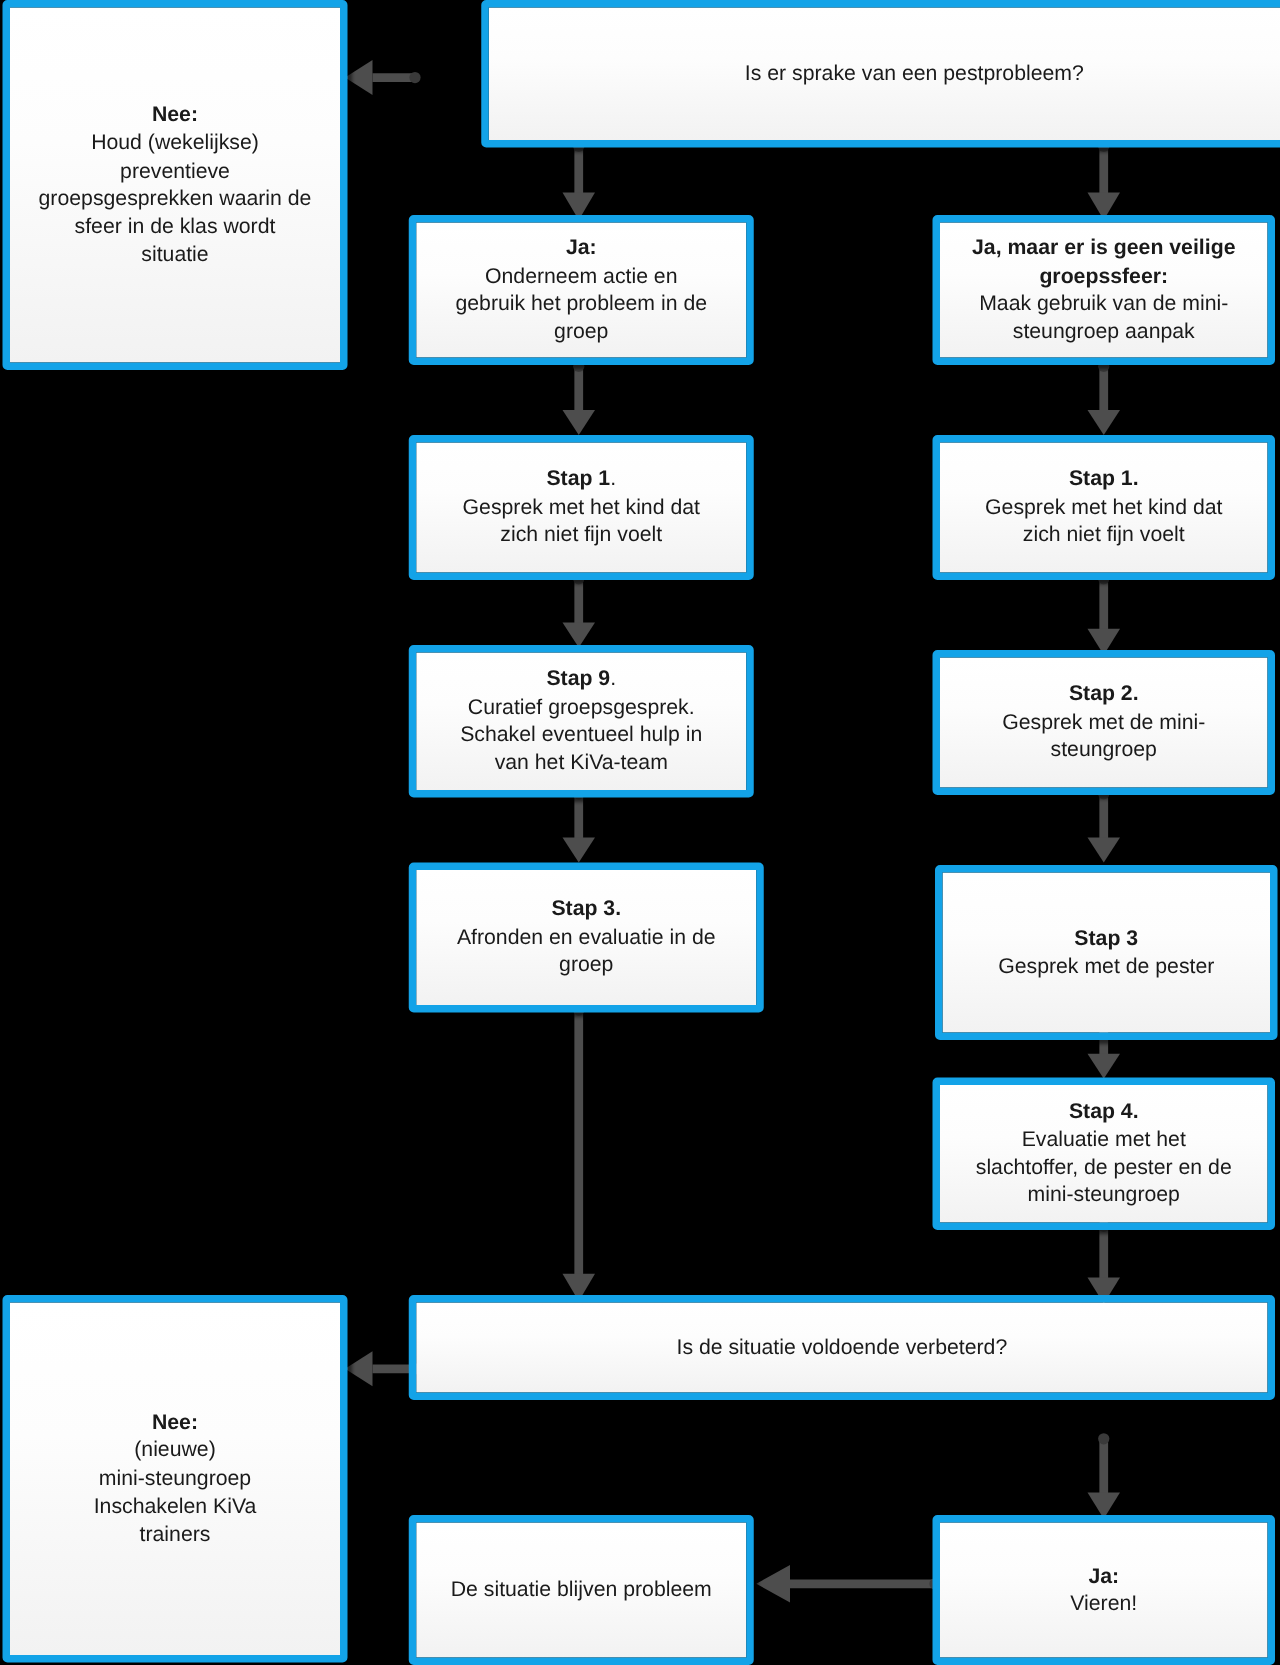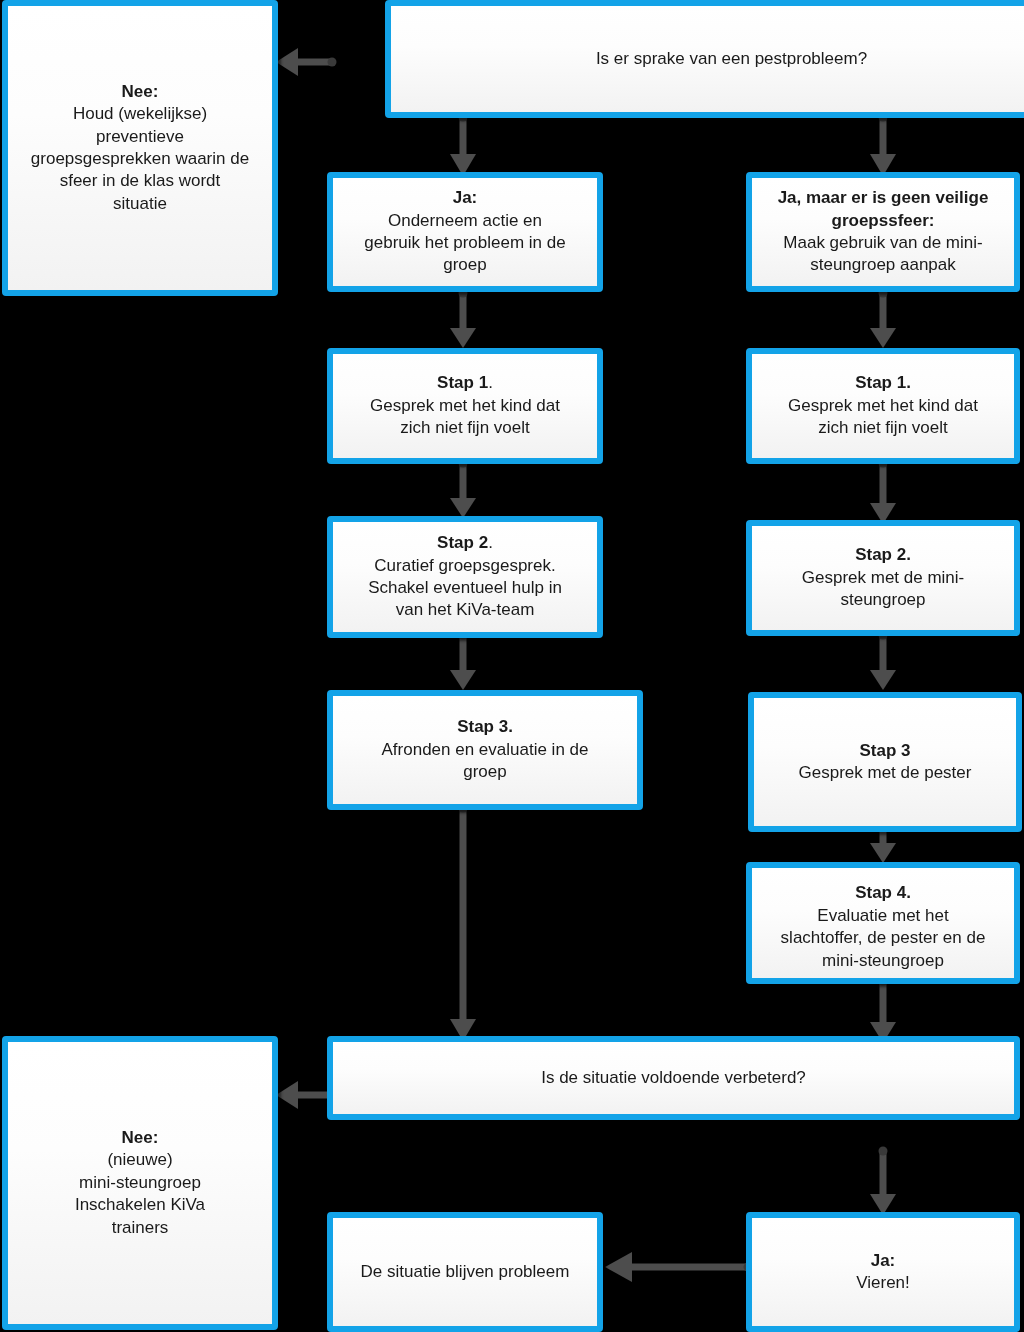--- a/index.html
+++ b/index.html
@@ -225,51 +225,51 @@
   <div class="node" style="left:746px; top:348px; width:274px; height:116px;">
     <div class="inner">
       <div><b>Stap 1.</b></div>
       <div>Gesprek met het kind dat</div>
       <div>zich niet fijn voelt</div>
     </div>
   </div>
 
   <div class="node" style="left:327px; top:516px; width:276px; height:122px;">
     <div class="inner">
-      <div><b>Stap 2</b><span class="thin">.</span></div>
+      <div><b>Stap 9</b><span class="thin">.</span></div>
       <div>Curatief groepsgesprek.</div>
       <div>Schakel eventueel hulp in</div>
       <div>van het KiVa-team</div>
     </div>
   </div>
 
   <div class="node" style="left:746px; top:520px; width:274px; height:116px;">
     <div class="inner">
       <div><b>Stap 2.</b></div>
       <div>Gesprek met de mini-</div>
       <div>steungroep</div>
     </div>
   </div>
 
-  <div class="node" style="left:327px; top:690px; width:316px; height:120px;">
+  <div class="node" style="left:327px; top:690px; width:284px; height:120px;">
     <div class="inner">
       <div><b>Stap 3.</b></div>
       <div>Afronden en evaluatie in de</div>
       <div>groep</div>
     </div>
   </div>
 
   <div class="node" style="left:748px; top:692px; width:274px; height:140px;">
     <div class="inner">
       <div><b>Stap 3</b></div>
       <div>Gesprek met de pester</div>
     </div>
   </div>
 
-  <div class="node" style="left:746px; top:862px; width:274px; height:122px;align-items:flex-end;">
+  <div class="node" style="left:746px; top:862px; width:274px; height:122px;">
     <div class="inner">
       <div><b>Stap 4.</b></div>
       <div>Evaluatie met het</div>
       <div>slachtoffer, de pester en de</div>
       <div>mini-steungroep</div>
     </div>
   </div>
 
   <div class="node" style="left:327px; top:1036px; width:693px; height:84px;">
     <div class="inner">

